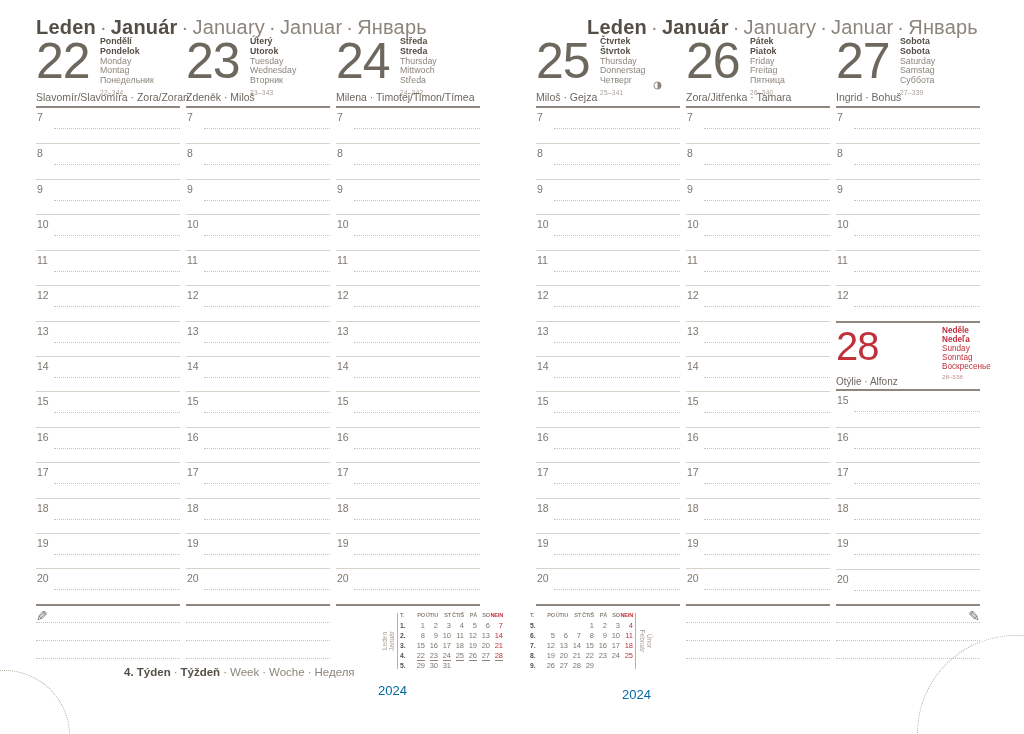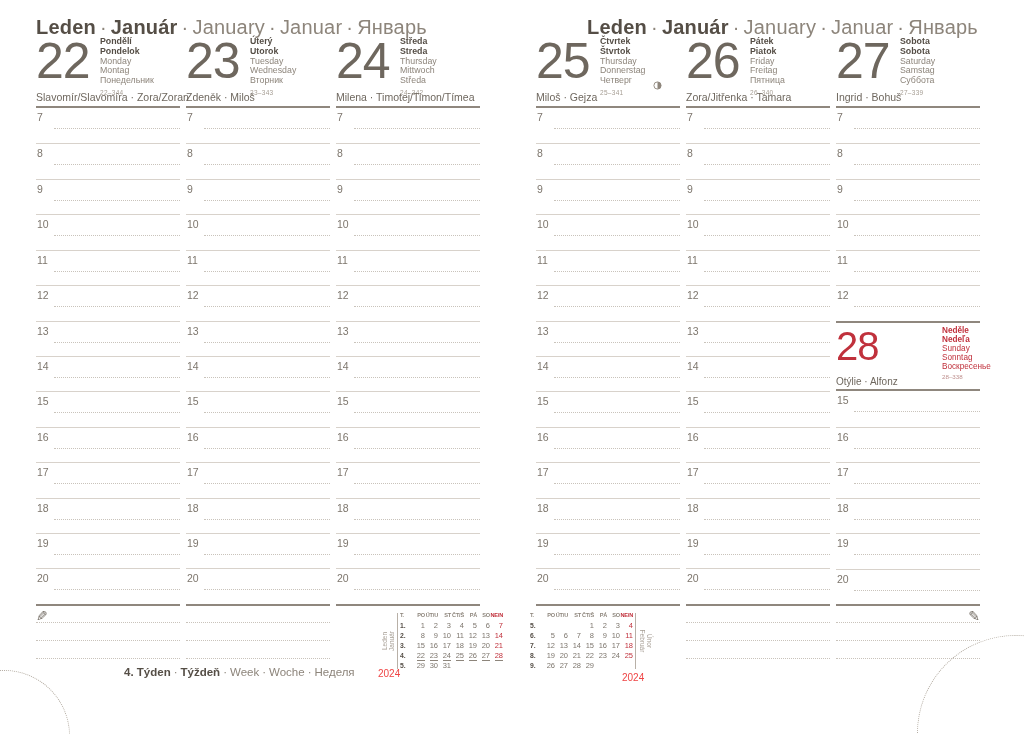--- a/index.html
+++ b/index.html
@@ -63,21 +63,21 @@
   .rot-cw  .inner{transform:rotate(90deg);}
   .mc-vsep{width:1px;height:56px;background:#b8b0a7;margin:1px 2px 0 2px;}
   .mc-grid{padding-top:0;}
   .mc-row{display:flex;height:10px;align-items:baseline;}
   .mc-hrow{height:9px;}
   .mc-wk{display:inline-block;width:12px;font-weight:bold;font-size:6.8px;color:#554e46;}
   .mc-d{display:inline-block;width:13px;text-align:right;color:#7d766d;}
   .mc-h{font-size:5.6px;font-weight:bold;color:#8d857b;letter-spacing:-.2px;}
   .mc-red{color:#c0313c;}
   .mc-cur{border-bottom:1px solid #8d857b;}
-  .mc-year{position:absolute;font-size:10px;color:#ef4444;}
+  .mc-year{position:absolute;font-size:13px;color:#0369a1;margin-top:15px;}
 
   
   .footer{position:absolute;top:666px;left:124px;font-size:11.5px;white-space:nowrap;}
   .ft-bold{font-weight:bold;color:#554e46;}
   .ft-reg{color:#8d857b;}
   .ft-sep{color:#8d857b;padding:0 3px;}
 
   
   .corner-arc{position:absolute;border:1.5px dotted #b3aba1;border-radius:50%;}
   #arc-left{width:130px;height:130px;left:-62px;bottom:-68px;}

